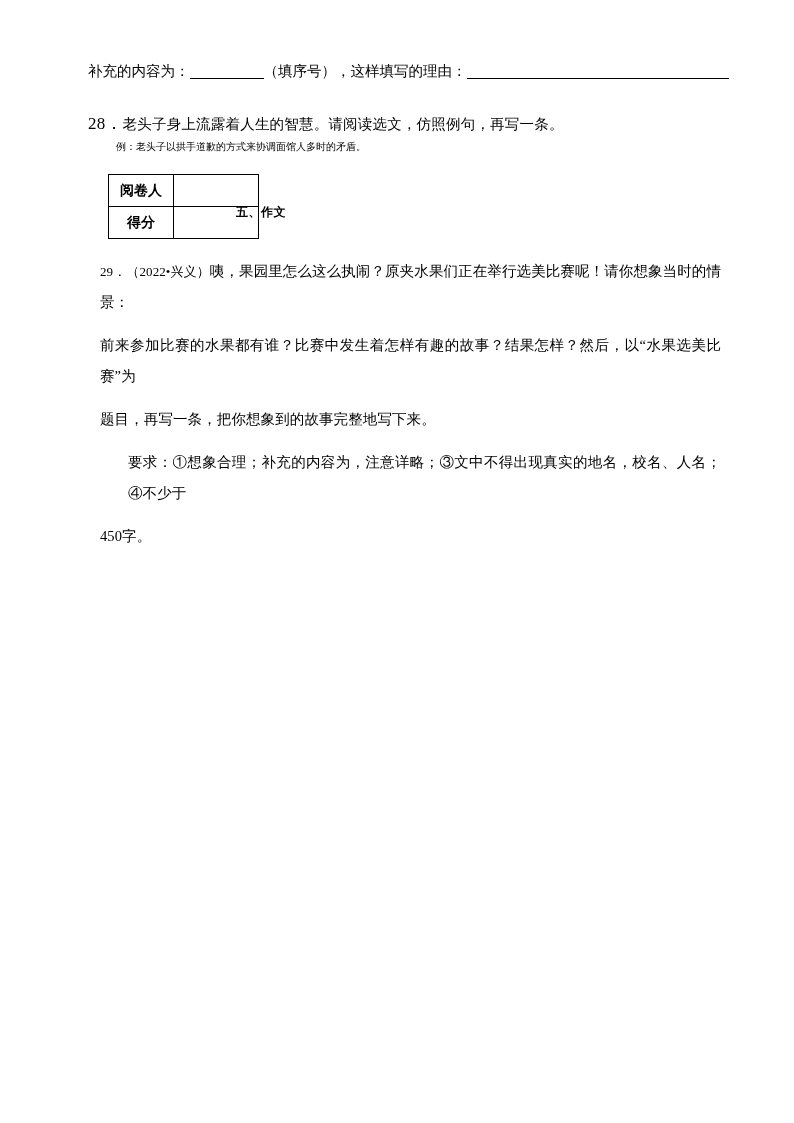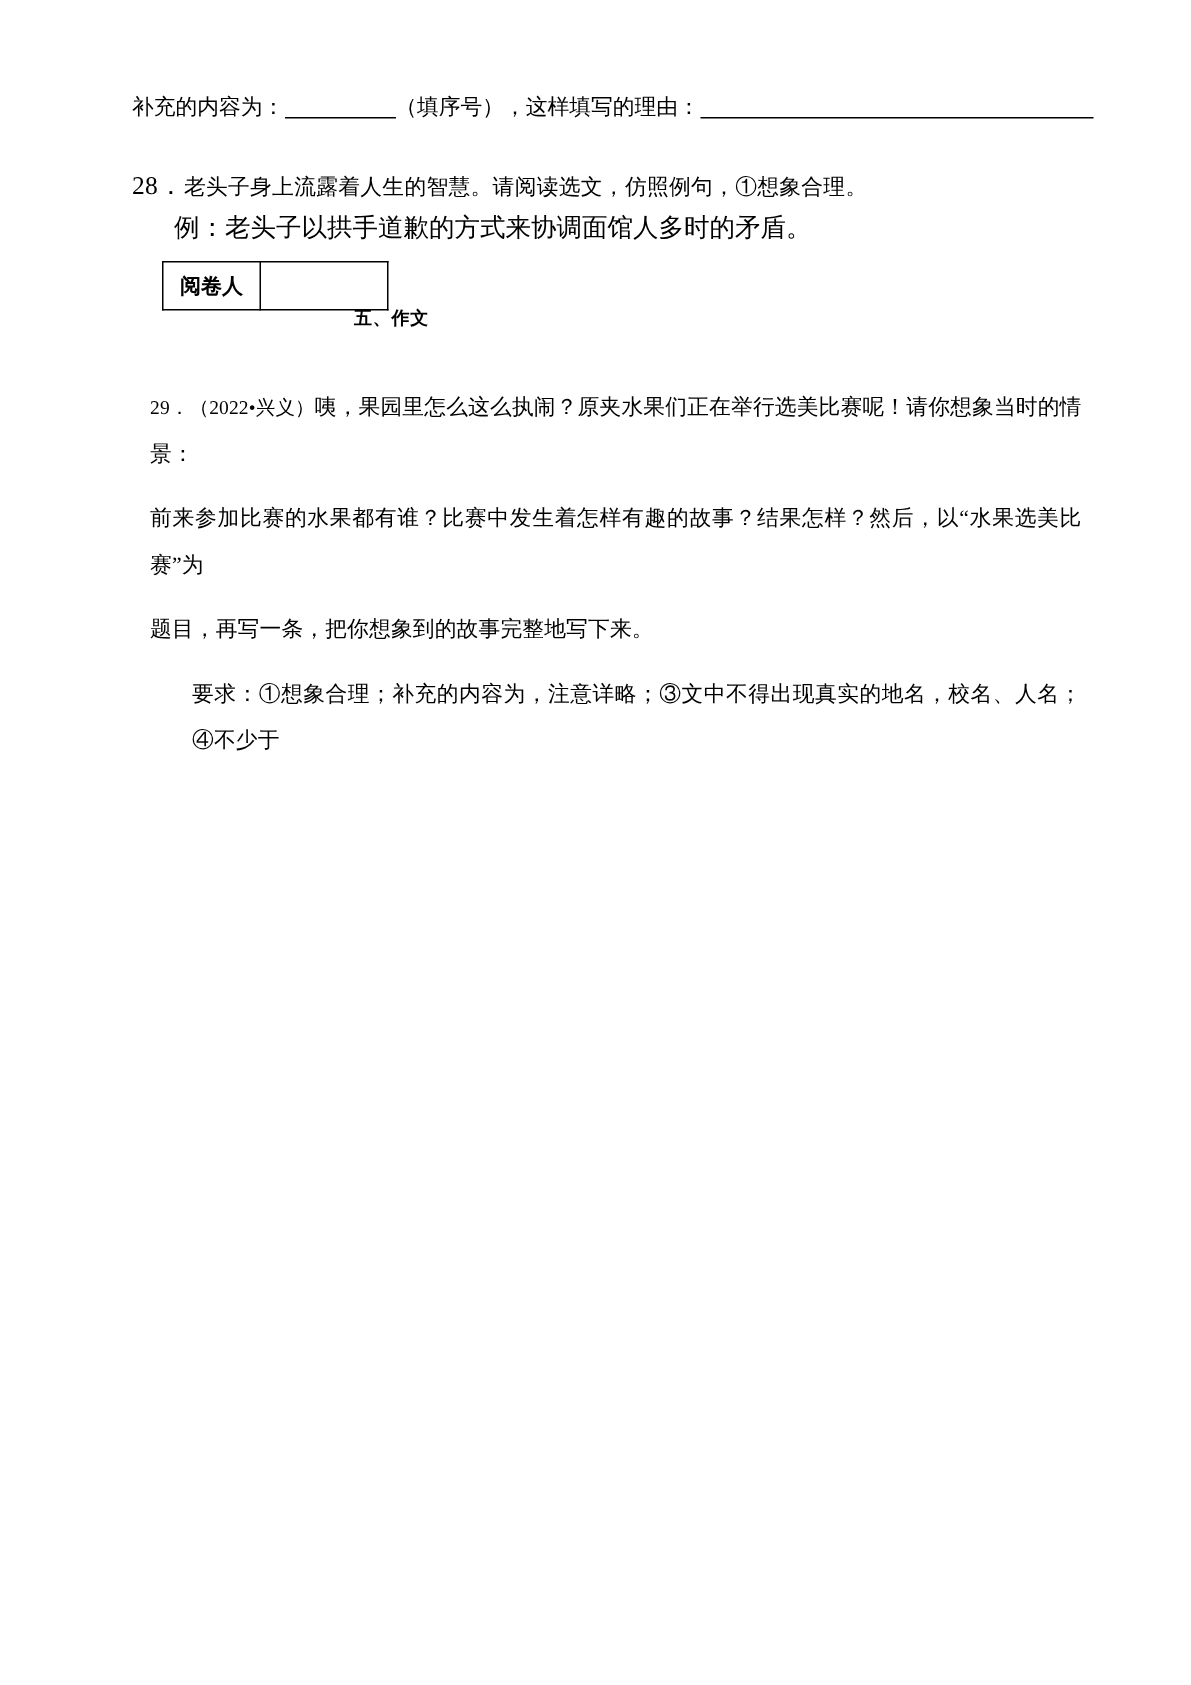--- a/index.html
+++ b/index.html
@@ -68,21 +68,21 @@
     width: 640px;
   }
   .qnum {
     font-size: 17px;
   }
   .q28-example {
     position: absolute;
     left: 0;
     top: 78px;
     padding-left: 28px;
-    font-size: 17px;
+    font-size: 10px;
     white-space: nowrap;
   }
 
   
   .score-wrap {
     position: absolute;
     left: 0;
     top: 112px;
     width: 640px;
     height: 62px;
@@ -141,38 +141,43 @@
 <body>
 
 <div class="page">
   <div class="content">
 
     <div class="row-fill">
       <span>补充的内容为：</span><span class="blank-short"></span><span>（填序号），这样填写的理由：</span><span class="blank-long"></span>
     </div>
 
     <div class="q28">
-      <div class="line"><span class="qnum">28</span><span class="qnum">．</span><span>老头子身上流露着人生的智慧。请阅读选文，仿照例句，①想象合理。</span></div>
+      <div class="line"><span class="qnum">28</span><span class="qnum">．</span><span>老头子身上流露着人生的智慧。请阅读选文，仿照例句，再写一条。</span></div>
     </div>
 
     <div class="q28-example">例：老头子以拱手道歉的方式来协调面馆人多时的矛盾。</div>
 
     <div class="score-wrap">
       <table class="score">
         <tbody>
             <tr>
           <td class="lbl">阅卷人</td>
+          <td class="val"></td>
+        </tr>
+        <tr>
+          <td class="lbl">得分</td>
           <td class="val"></td>
         </tr>
       </tbody>
         </table>
       <div class="section-title">五、作文</div>
     </div>
 
     <div class="q29">
       <p><span class="smallnum">29</span><span class="smallnum">．</span><span class="smallnum">（2022•兴义）</span><span>咦，果园里怎么这么执闹？原夹水果们正在举行选美比赛呢！请你想象当时的情景：</span></p>
       <p>前来参加比赛的水果都有谁？比赛中发生着怎样有趣的故事？结果怎样？然后，以“水果选美比赛”为</p>
       <p>题目，再写一条，把你想象到的故事完整地写下来。</p>
       <p class="req">要求：①想象合理；补充的内容为，注意详略；③文中不得出现真实的地名，校名、人名；④不少于</p>
+      <p>450字。</p>
     </div>
 
   </div>
 </div>
 
 </body></html>

